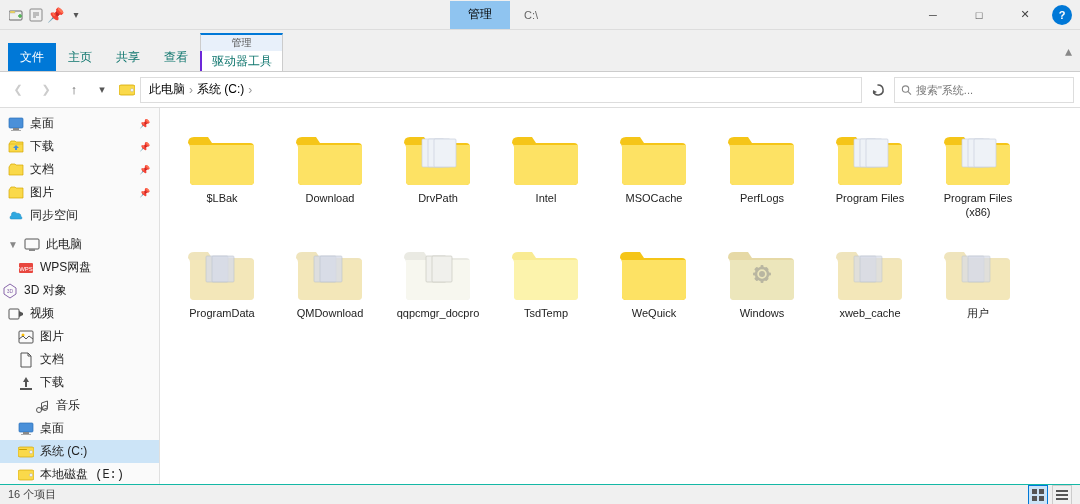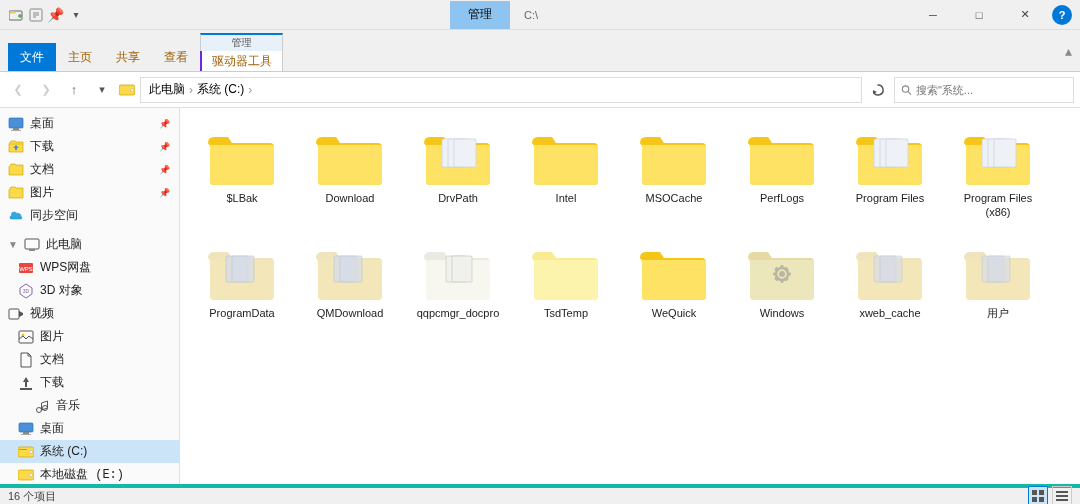--- a/index.html
+++ b/index.html
@@ -2,21 +2,21 @@
 <html><head>
   <meta charset="utf-8">
   <style>
     * { margin: 0; padding: 0; box-sizing: border-box; }
     body { font-family: 'Segoe UI', sans-serif; font-size: 12px; background: #fff; width: 1080px; height: 504px; overflow: hidden; user-select: none; }
 
     
     .titlebar { height: 30px; background: #f0f0f0; display: flex; align-items: center; padding: 0 8px; border-bottom: 1px solid #ddd; }
     .titlebar-icons { display: flex; gap: 4px; align-items: center; }
     .titlebar-icon { width: 16px; height: 16px; display: flex; align-items: center; justify-content: center; font-size: 10px; color: #555; cursor: pointer; }
-    .ribbon-tab { padding: 4px 12px; color: #a16207; font-size: 12px; cursor: pointer; }
+    .ribbon-tab { padding: 4px 12px; color: #0f766e; font-size: 12px; cursor: pointer; }
     .window-controls { display: flex; align-items: center; gap: 0; margin-left: auto; }
     .win-btn { width: 46px; height: 30px; display: flex; align-items: center; justify-content: center; font-size: 11px; cursor: pointer; color: #444; }
     .info-btn { width: 20px; height: 20px; border-radius: 50%; background: #0078d7; color: #fff; display: flex; align-items: center; justify-content: center; font-size: 11px; font-weight: bold; margin-left: 4px; }
 
     
     .ribbon { height: 42px; background: #f0f0f0; border-bottom: 1px solid #ccc; display: flex; align-items: stretch; padding: 0 8px; }
     .ribbon-tabs { display: flex; align-items: flex-end; gap: 0; }
     .manage-tab { background: #8fc4f0; color: #000; padding: 2px 18px; font-size: 12px; display: flex; align-items: center; height: 28px; }
 
     
@@ -27,35 +27,35 @@
     .breadcrumb-sep { color: #999; }
     .breadcrumb-link { color: #000; cursor: pointer; }
     .search-box { width: 180px; height: 26px; border: 1px solid #ddd; display: flex; align-items: center; padding: 0 6px; gap: 4px; }
     .search-box input { border: none; outline: none; font-size: 11px; width: 100%; background: transparent; }
     .refresh-btn { width: 24px; height: 24px; display: flex; align-items: center; justify-content: center; color: #555; cursor: pointer; border-radius: 2px; }
 
     
     .main { display: flex; height: calc(504px - 30px - 42px - 36px - 20px); }
 
     
-    .sidebar { width: 180px; border-right: 1px solid #e0e0e0; overflow-y: auto; padding: 4px 0; background: #fafafa; flex-shrink: 0; }
+    .sidebar { width: 160px; border-right: 1px solid #e0e0e0; overflow-y: auto; padding: 4px 0; background: #fafafa; flex-shrink: 0; }
     .sidebar-item { display: flex; align-items: center; gap: 6px; padding: 3px 8px; cursor: pointer; font-size: 12px; color: #222; white-space: nowrap; }
     .sidebar-item.active { background: #cce4f7; }
     .sidebar-item .icon { width: 16px; height: 16px; display: flex; align-items: center; justify-content: center; flex-shrink: 0; }
     .sidebar-pin { color: #aaa; font-size: 9px; margin-left: auto; }
 
     
     .content { flex: 1; overflow-y: auto; padding: 12px; display: flex; flex-direction: column; }
     .folder-grid { display: flex; flex-wrap: wrap; gap: 8px; align-content: flex-start; }
     .folder-item { width: 100px; display: flex; flex-direction: column; align-items: center; padding: 6px 4px; cursor: pointer; border: 1px solid transparent; border-radius: 2px; }
     .folder-item .folder-icon { width: 72px; height: 60px; position: relative; display: flex; align-items: flex-end; justify-content: center; }
     .folder-item .folder-label { font-size: 11px; text-align: center; margin-top: 4px; color: #222; word-break: break-word; line-height: 1.3; }
 
     
-    .statusbar { height: 20px; background: #f0f0f0; border-top: 4px solid #14b8a6; display: flex; align-items: center; padding: 0 8px; font-size: 11px; color: #444; gap: 12px; }
+    .statusbar { height: 20px; background: #f0f0f0; border-top: 1px solid #14b8a6; display: flex; align-items: center; padding: 0 8px; font-size: 11px; color: #444; gap: 12px; }
     .statusbar-right { margin-left: auto; display: flex; align-items: center; gap: 4px; }
 
     
     .sidebar::-webkit-scrollbar, .content::-webkit-scrollbar { width: 8px; }
     .sidebar::-webkit-scrollbar-thumb, .content::-webkit-scrollbar-thumb { background: #c0c0c0; border-radius: 4px; }
     .sidebar::-webkit-scrollbar-track, .content::-webkit-scrollbar-track { background: #f0f0f0; }
   </style>
 </head>
 <body>
 
@@ -211,21 +211,21 @@
     </div>
     <div class="sidebar-item" style="padding-left:18px;">
       <span class="icon">
         <svg width="16" height="16" viewBox="0 0 16 16">
             <rect x="1" y="3" width="14" height="10" rx="1" fill="#e8473f"></rect>
             <text x="8" y="11" font-size="6" fill="#fff" text-anchor="middle">WPS</text>
           </svg>
       </span>
       <span>WPS网盘</span>
     </div>
-    <div class="sidebar-item" style="padding-left:18px;">
+    <div class="sidebar-item" style="padding-left:2px;">
       <span class="icon">
         <svg width="16" height="16" viewBox="0 0 16 16">
             <polygon points="8,1 14,5 14,11 8,15 2,11 2,5" fill="none" stroke="#8866aa" stroke-width="1"></polygon>
             <text x="8" y="10" font-size="5" fill="#8866aa" text-anchor="middle">3D</text>
           </svg>
       </span>
       <span>3D 对象</span>
     </div>
     <div class="sidebar-item" style="">
       <span class="icon">

